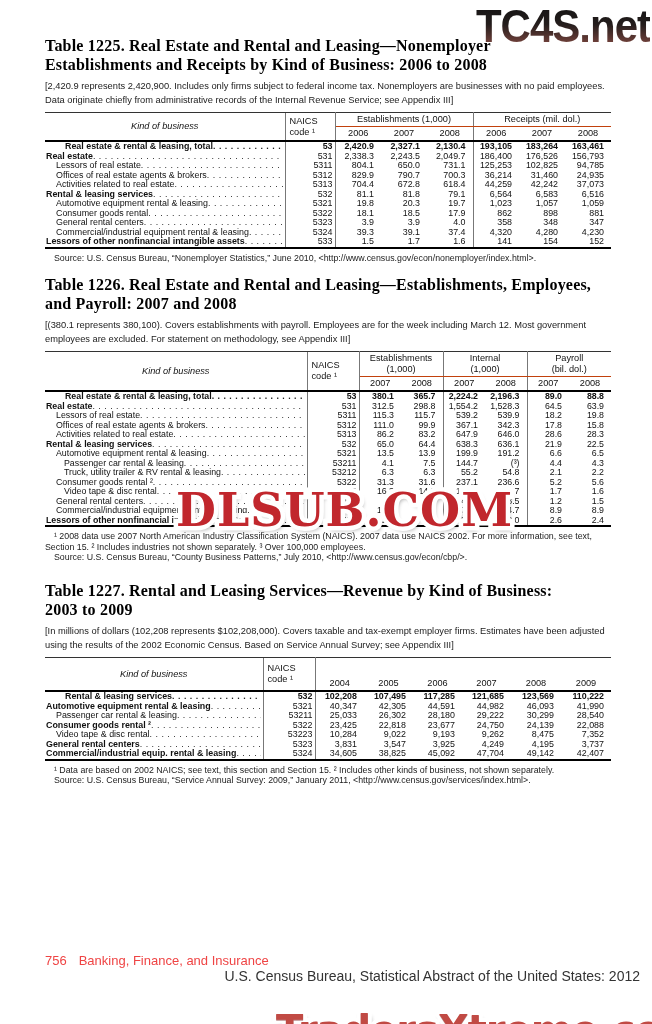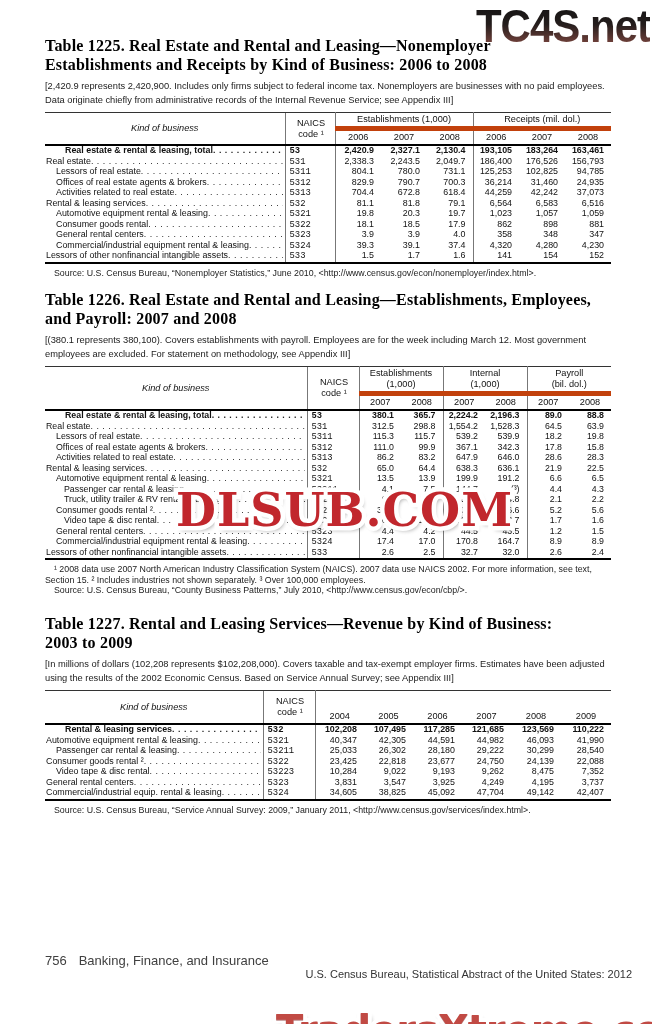--- a/index.html
+++ b/index.html
@@ -10,44 +10,44 @@
   .tbl-title{font-family:"Liberation Serif",serif;font-weight:bold;font-size:16px;
              line-height:19px;color:#000;letter-spacing:0.2px;}
   .tbl-note{font-size:9.3px;line-height:14px;margin-top:5px;color:#1b1b1b;}
 
   table.t{border-collapse:collapse;table-layout:fixed;width:566px;margin-top:5px;
           font-size:8.9px;color:#111;}
   table.t{border-bottom:2px solid #000;}
   thead th{font-weight:normal;text-align:center;padding:1px 2px;font-size:9.2px;line-height:11px;}
   thead tr:first-child th{border-top:1px solid #333;}
   .h-label{vertical-align:middle;font-style:italic;}
-  .h-naics{vertical-align:middle;border-left:1px solid #777;border-right:1px solid #777;text-align:center;padding-left:4px;}
-  .h-group{border-bottom:5px solid #c2410c;vertical-align:middle;}
+  .h-naics{vertical-align:middle;border-left:1px solid #777;border-right:1px solid #777;text-align:left;padding-left:4px;}
+  .h-group{border-bottom:1px solid #c2410c;vertical-align:middle;}
   .h-year{vertical-align:bottom;}
   .hb{border-bottom:2px solid #000;}
   .grp-end{border-right:1px solid #777;}
   tbody td{padding:0 2px;line-height:9.5px;vertical-align:baseline;}
   tbody tr.bold{font-weight:bold;}
   td.lbl{padding-left:0;}
   .lf{display:flex;align-items:baseline;overflow:hidden;}
   .lt{white-space:nowrap;}
-  .ind0{padding-left:1px;}.ind1{padding-left:11px;}.ind2{padding-left:19px;}.ind3{padding-left:20px;}
+  .ind0{padding-left:1px;font-weight:bold;}.ind1{padding-left:11px;}.ind2{padding-left:19px;}.ind3{padding-left:20px;}
   .leader{flex:1 1 auto;overflow:hidden;white-space:nowrap;color:#222;letter-spacing:0.5px;}
   .leader::after{content:" . . . . . . . . . . . . . . . . . . . . . . . . . . . . . . . . . . . . . . . . . . . . . . . . . . . . . . . . . . . . . . . .";}
-  td.naics{border-left:1px solid #777;border-right:1px solid #777;padding-left:4px;text-align:left;font-family:Liberation Mono, monospace;}
+  td.naics{border-left:1px solid #777;border-right:1px solid #777;padding-left:4px;text-align:right;}
   td.num{text-align:right;padding-right:7px;}
 
   .footnotes{font-size:8.8px;line-height:10.6px;margin-top:4px;color:#1b1b1b;}
   .footnotes p{margin:0;text-indent:9px;}
 
   .sp12{height:12px;}.sp18{height:18px;}
 
-  .footer-line{position:absolute;left:45px;top:953px;font-size:13px;color:#404040;}
+  .footer-line{position:absolute;left:45px;top:953px;font-size:13px;color:#ef4444;}
   .footer-line .pn{margin-right:12px;}
-  .attribution{position:absolute;right:20px;top:968px;font-size:11px;color:#333;margin-left:21px;}
+  .attribution{position:absolute;right:12px;top:968px;font-size:14px;color:#333;margin-left:21px;}
 
   
   .wm{position:absolute;pointer-events:none;}
   #wm-top{top:4px;right:2px;font-family:"Liberation Sans",sans-serif;font-weight:bold;
           font-size:42px;line-height:1;letter-spacing:-1px;transform:scaleY(1.08);
           transform-origin:top right;color:#3a2a28;}
   @supports ((-webkit-background-clip:text) or (background-clip:text)){
     #wm-top{background:linear-gradient(180deg,#141414 0%,#241d1c 45%,#8a4d45 100%);
             -webkit-background-clip:text;background-clip:text;
             -webkit-text-fill-color:transparent;color:transparent;}
@@ -137,21 +137,21 @@
           </tr>
           <tr>
             <td class="lbl">
               <div class="lf">
                 <span class="lt ind1">Lessors of real estate</span>
                 <span class="leader"></span>
               </div>
             </td>
             <td class="naics">5311</td>
             <td class="num">804.1</td>
-            <td class="num">780.0</td>
+            <td class="num">650.0</td>
             <td class="num grp-end">731.1</td>
             <td class="num">125,253</td>
             <td class="num">102,825</td>
             <td class="num">94,785</td>
           </tr>
           <tr>
             <td class="lbl">
               <div class="lf">
                 <span class="lt ind1">Offices of real estate agents &amp; brokers</span>
                 <span class="leader"></span>
@@ -666,20 +666,21 @@
             <td class="num">38,825</td>
             <td class="num">45,092</td>
             <td class="num">47,704</td>
             <td class="num">49,142</td>
             <td class="num">42,407</td>
           </tr>
         </tbody>
     </table>
 
     <div class="footnotes">
+      <p>¹ Data are based on 2002 NAICS; see text, this section and Section 15. ² Includes other kinds of business, not shown separately.</p>
       <p>Source: U.S. Census Bureau, “Service Annual Survey: 2009,” January 2011, &lt;http://www.census.gov/services/index.html&gt;.</p>
     </div>
 
   </div>
 
   <div class="footer-line">
     <span class="pn">756</span><span>Banking, Finance, and Insurance</span>
   </div>
   <div class="attribution">U.S. Census Bureau, Statistical Abstract of the United States: 2012</div>
 

